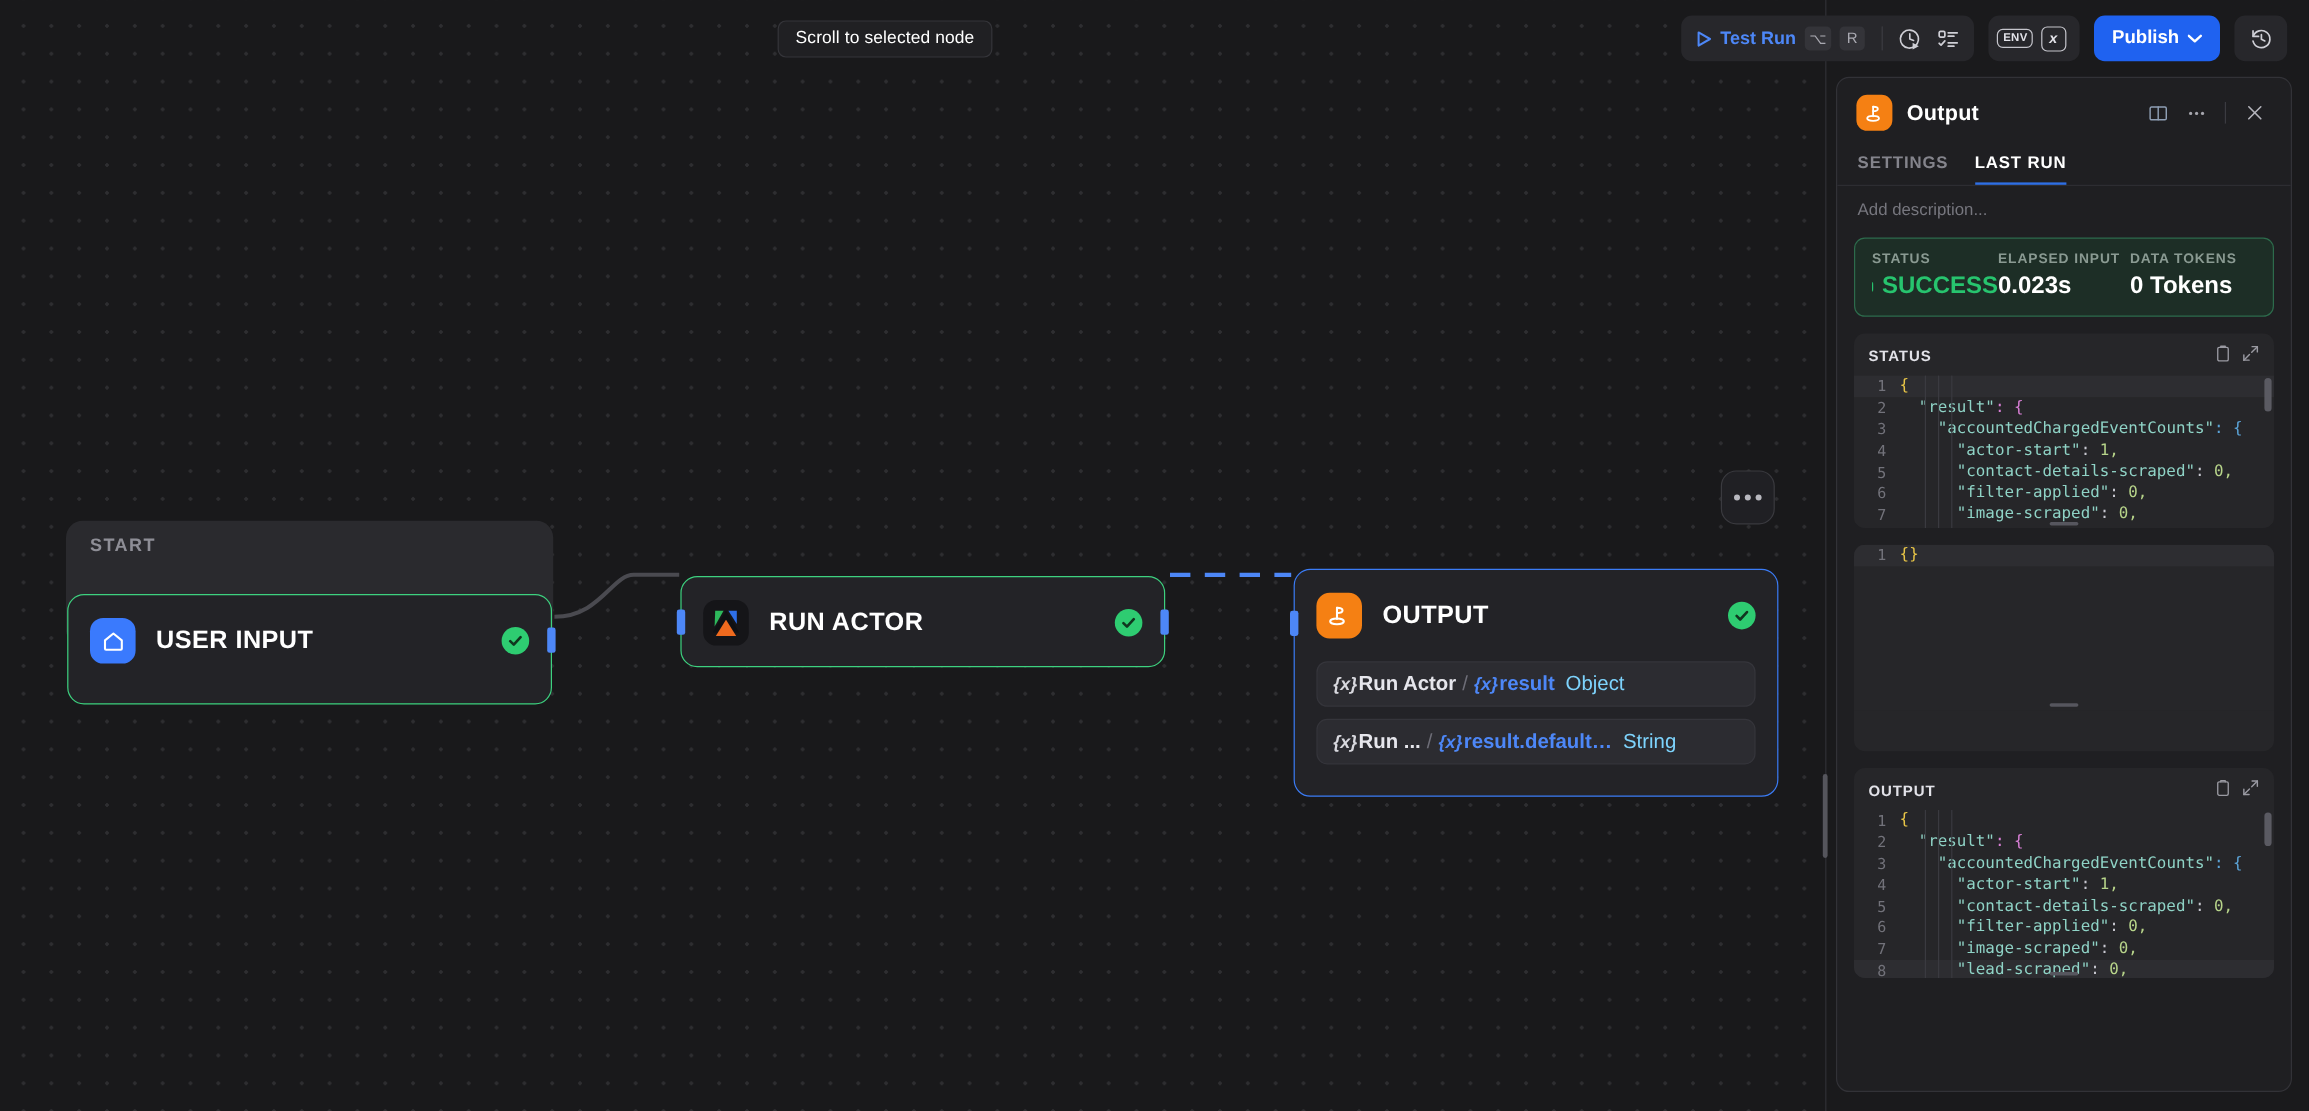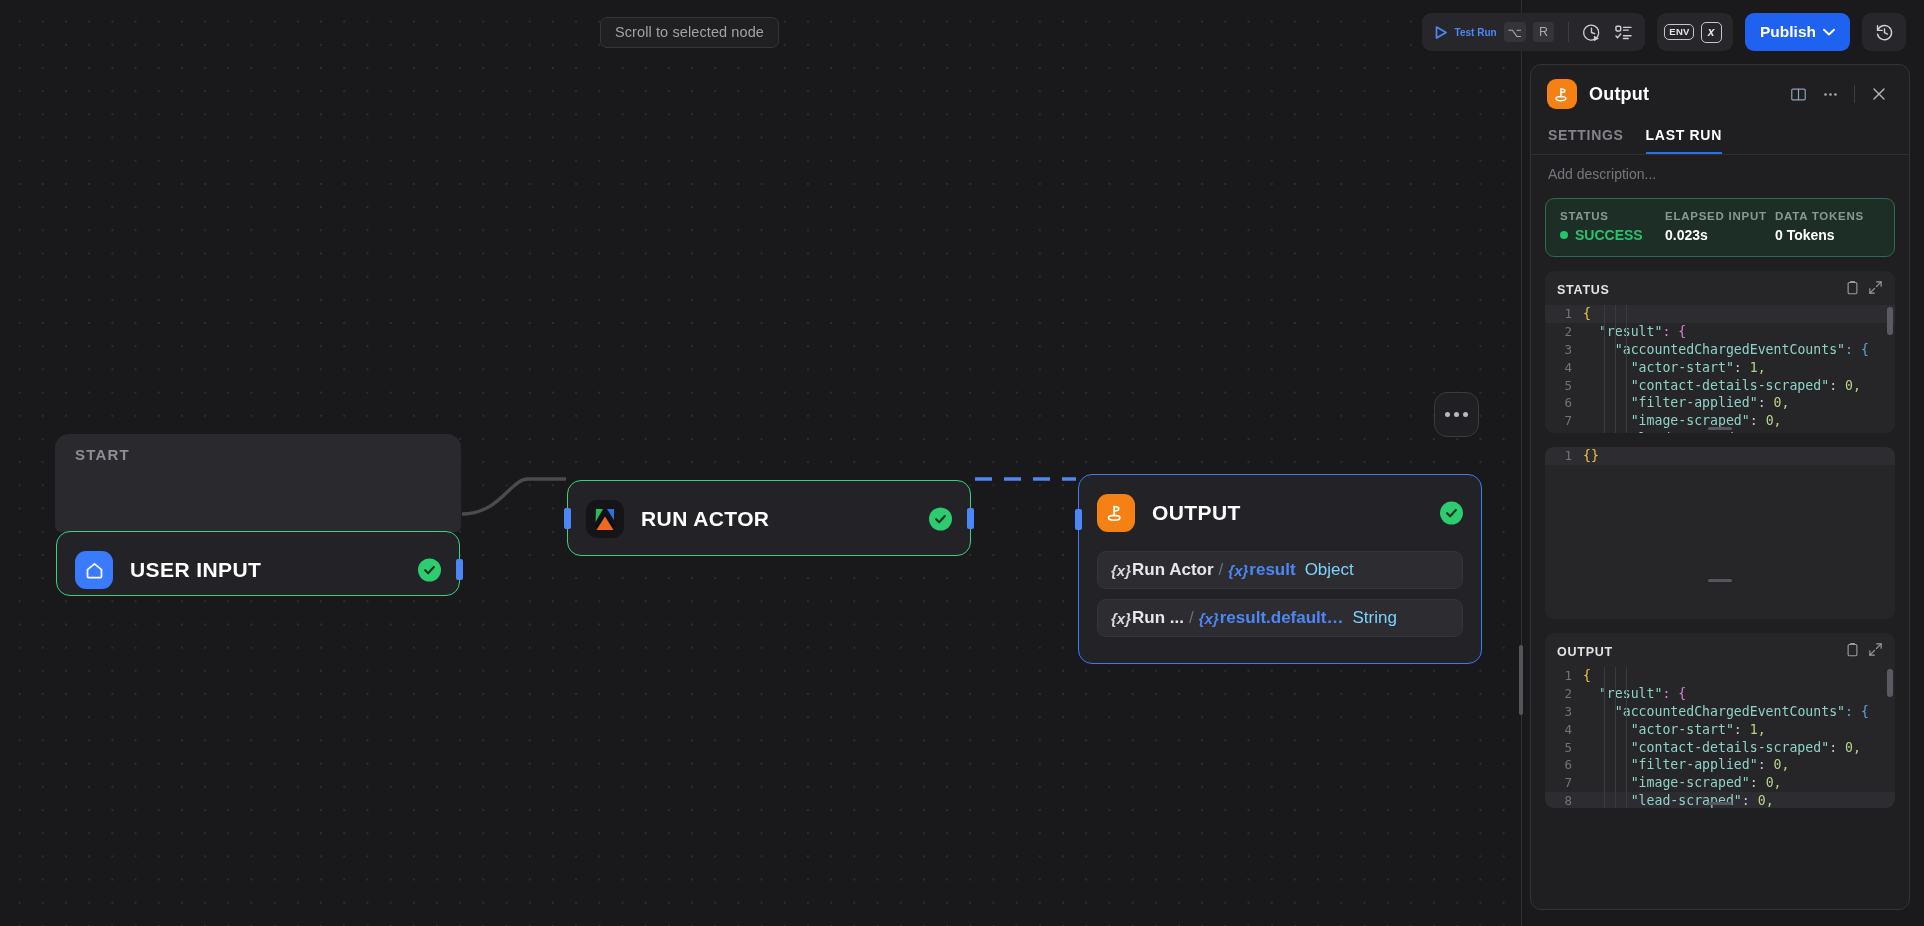--- a/index.html
+++ b/index.html
@@ -15,25 +15,25 @@
   #canvas {
     position: absolute; left: 0; top: 0; width: 1525px; height: 926px;
     background-color: #19191b;
     background-image: radial-gradient(circle, #2e2e31 1.3px, transparent 1.4px);
     background-size: 23.2px 23.2px;
     background-position: 8px 10px;
   }
 
   
   #scroll-pill {
-    position: absolute; left: 600px; top: 17px;
+    position: absolute; left: 648px; top: 17px;
     padding: 6px 14px 7px;
     border: 1px solid #35353a; border-radius: 7px;
     background: #202023;
-    color: #a3a3a3; font-size: 14.5px; letter-spacing: .1px;
+    color: #ffffff; font-size: 14.5px; letter-spacing: .1px;
     white-space: nowrap;
   }
 
   
   #more-btn {
     position: absolute; left: 1434px; top: 392px;
     width: 45px; height: 45px; border-radius: 13px;
     border: 1px solid #3a3a3f; background: #202024;
     display: flex; align-items: center; justify-content: center; gap: 4px;
   }
@@ -49,21 +49,21 @@
     font-size: 15px; font-weight: bold; color: #8e8e96; letter-spacing: 1.2px;
   }
 
   
   .node {
     position: absolute; border-radius: 14px; background: #232327; margin-top: 39px;
   }
   .node.sel-green { border: 1.6px solid #3dd17f; }
   .node.sel-blue  { border: 1.6px solid #3b7cf6; }
 
-  #node-user-input { left: 56px; top: 492px; width: 404px; height: 65px; }
+  #node-user-input { left: 56px; top: 456px; width: 404px; height: 92px; }
   #node-run-actor  { left: 567px; top: 441px; width: 404px; height: 76px; }
   #node-output     { left: 1078px; top: 435px; width: 404px; height: 190px; }
 
   .node-head { display: flex; align-items: center; height: 76px; padding: 0 18px; position: relative; }
   .node-icon { width: 38px; height: 38px; border-radius: 11px; display:flex; align-items:center; justify-content:center; flex: none; }
   .icon-blue { background: #3a7afd; }
   .icon-orange { background: #f58013; }
   .icon-apify { background: #151518; overflow: hidden; position: relative; }
   .node-title {
     margin-left: 17px; font-size: 21px; font-weight: bold; color: #ffffff;
@@ -102,21 +102,21 @@
     border-radius: 3px; background: #55555c;
   }
   #panel-divider {
     position: absolute; left: 1521px; top: 0; width: 1px; height: 926px; background: #303035;
   }
 
   
   #toolbar { position: absolute; right: 18px; top: 13px; display: flex; align-items: center; gap: 12px; }
   .tb-group { display: flex; align-items: center; background: #27272b; border-radius: 9px; height: 38px; padding: 0 6px; }
   .tb-testrun { display: flex; align-items: center; gap: 7px; padding: 0 8px 0 6px; height: 30px; }
-  .tb-testrun .label { color: #4d87f7; font-size: 10px; font-weight: bold; }
+  .tb-testrun .label { color: #4d87f7; font-size: 15px; font-weight: bold; }
   .kbd { background: #343439; border-radius: 4px; color: #a9a9b1; font-size: 12.5px;
          min-width: 21px; height: 20px; display:flex; align-items:center; justify-content:center; padding: 0 4px; }
   .tb-sep { width: 1px; height: 20px; background: #3c3c42; margin: 0 6px; }
   .tb-icon { width: 32px; height: 30px; display: flex; align-items: center; justify-content: center; }
   .env-badge {
     border: 1.6px solid #c5c5cc; border-radius: 5px; color: #e2e2e8;
     font-size: 9.5px; font-weight: bold; letter-spacing: .3px;
     padding: 2px 3px 2px 4px; line-height: 1;
   }
   .x-badge {
@@ -154,21 +154,21 @@
   .tab { font-size: 14px; font-weight: bold; letter-spacing: .7px; color: #84848c;
          padding-bottom: 9px; border-bottom: 2.5px solid transparent; }
   .tab.active { color: #ffffff; border-bottom-color: #2f6fe4; }
 
   #status-card {
     margin: 16px 14px 0; border: 1px solid #2d6b4c; border-radius: 9px;
     background: #1d2e26; padding: 11px 14px 13px;
     display: grid; grid-template-columns: 105px 110px 1fr;
   }
   .sc-label { font-size: 11.5px; font-weight: bold; letter-spacing: .75px; color: #8a9a92; margin-bottom: 5px; }
-  .sc-value { font-size: 14px; font-weight: bold; color: #ffffff; }
+  .sc-value { font-size: 20px; font-weight: bold; color: #ffffff; justify-content: space-between; }
   .sc-value.ok { color: #27c46e; display: flex; align-items: center; gap: 7px; }
   .dot-ok { width: 8px; height: 8px; border-radius: 50%; background: #27c46e; display:block; }
 
   .code-card { margin: 14px 14px 0; border-radius: 9px; background: #262629; overflow: hidden; }
   .cc-head { display: flex; align-items: center; padding: 9px 12px 6px; }
   .cc-title { font-size: 12.5px; font-weight: bold; letter-spacing: .75px; color: #e2e2e8; }
   .cc-actions { margin-left: auto; display: flex; gap: 8px; color: #8d8d96; }
   .cc-body { position: relative; background: #262629; font-family: "DejaVu Sans Mono", monospace; font-size: 13.2px; }
   .code-line { display: flex; height: 17.8px; align-items: center; }
   .code-line.active { background: #2d2d31; }

